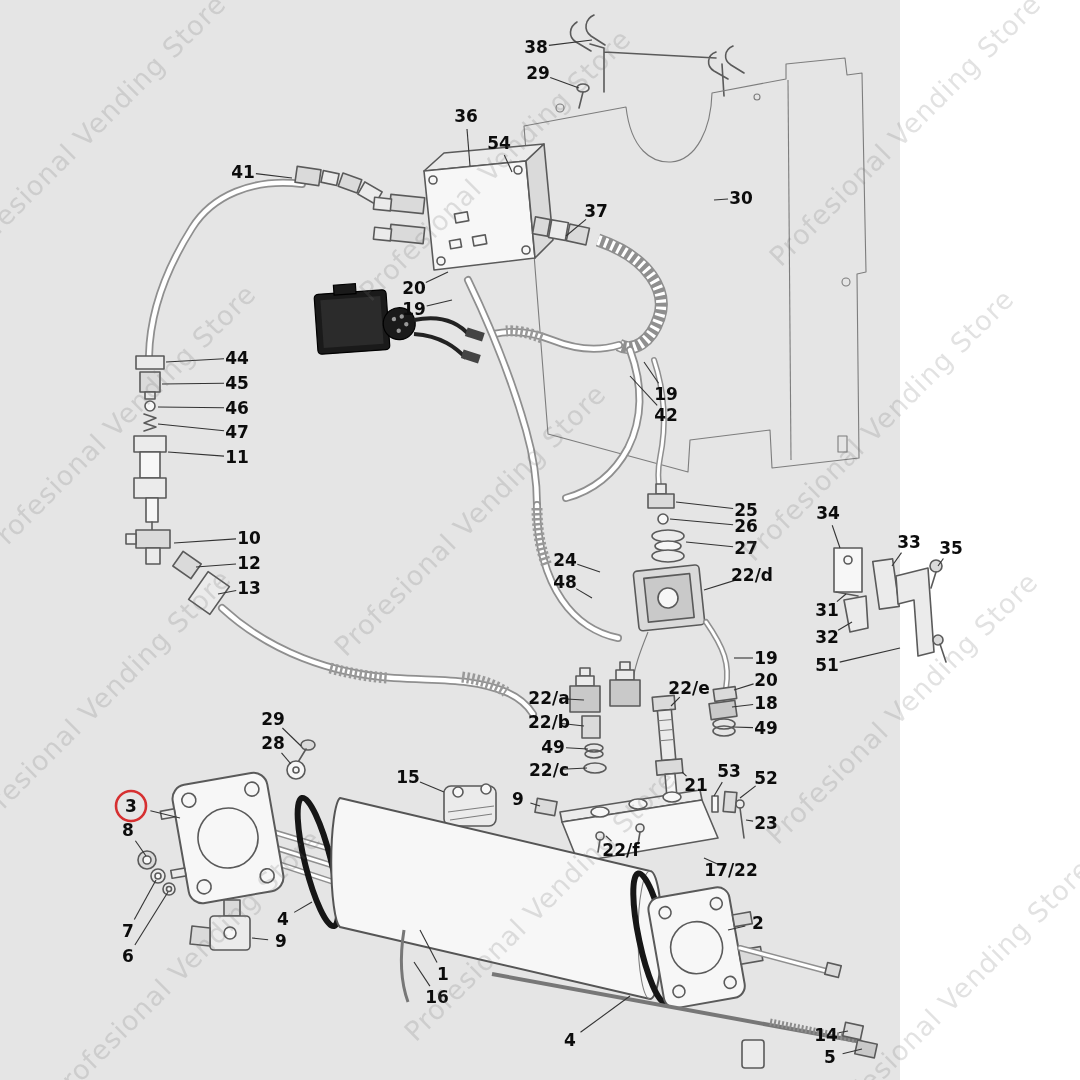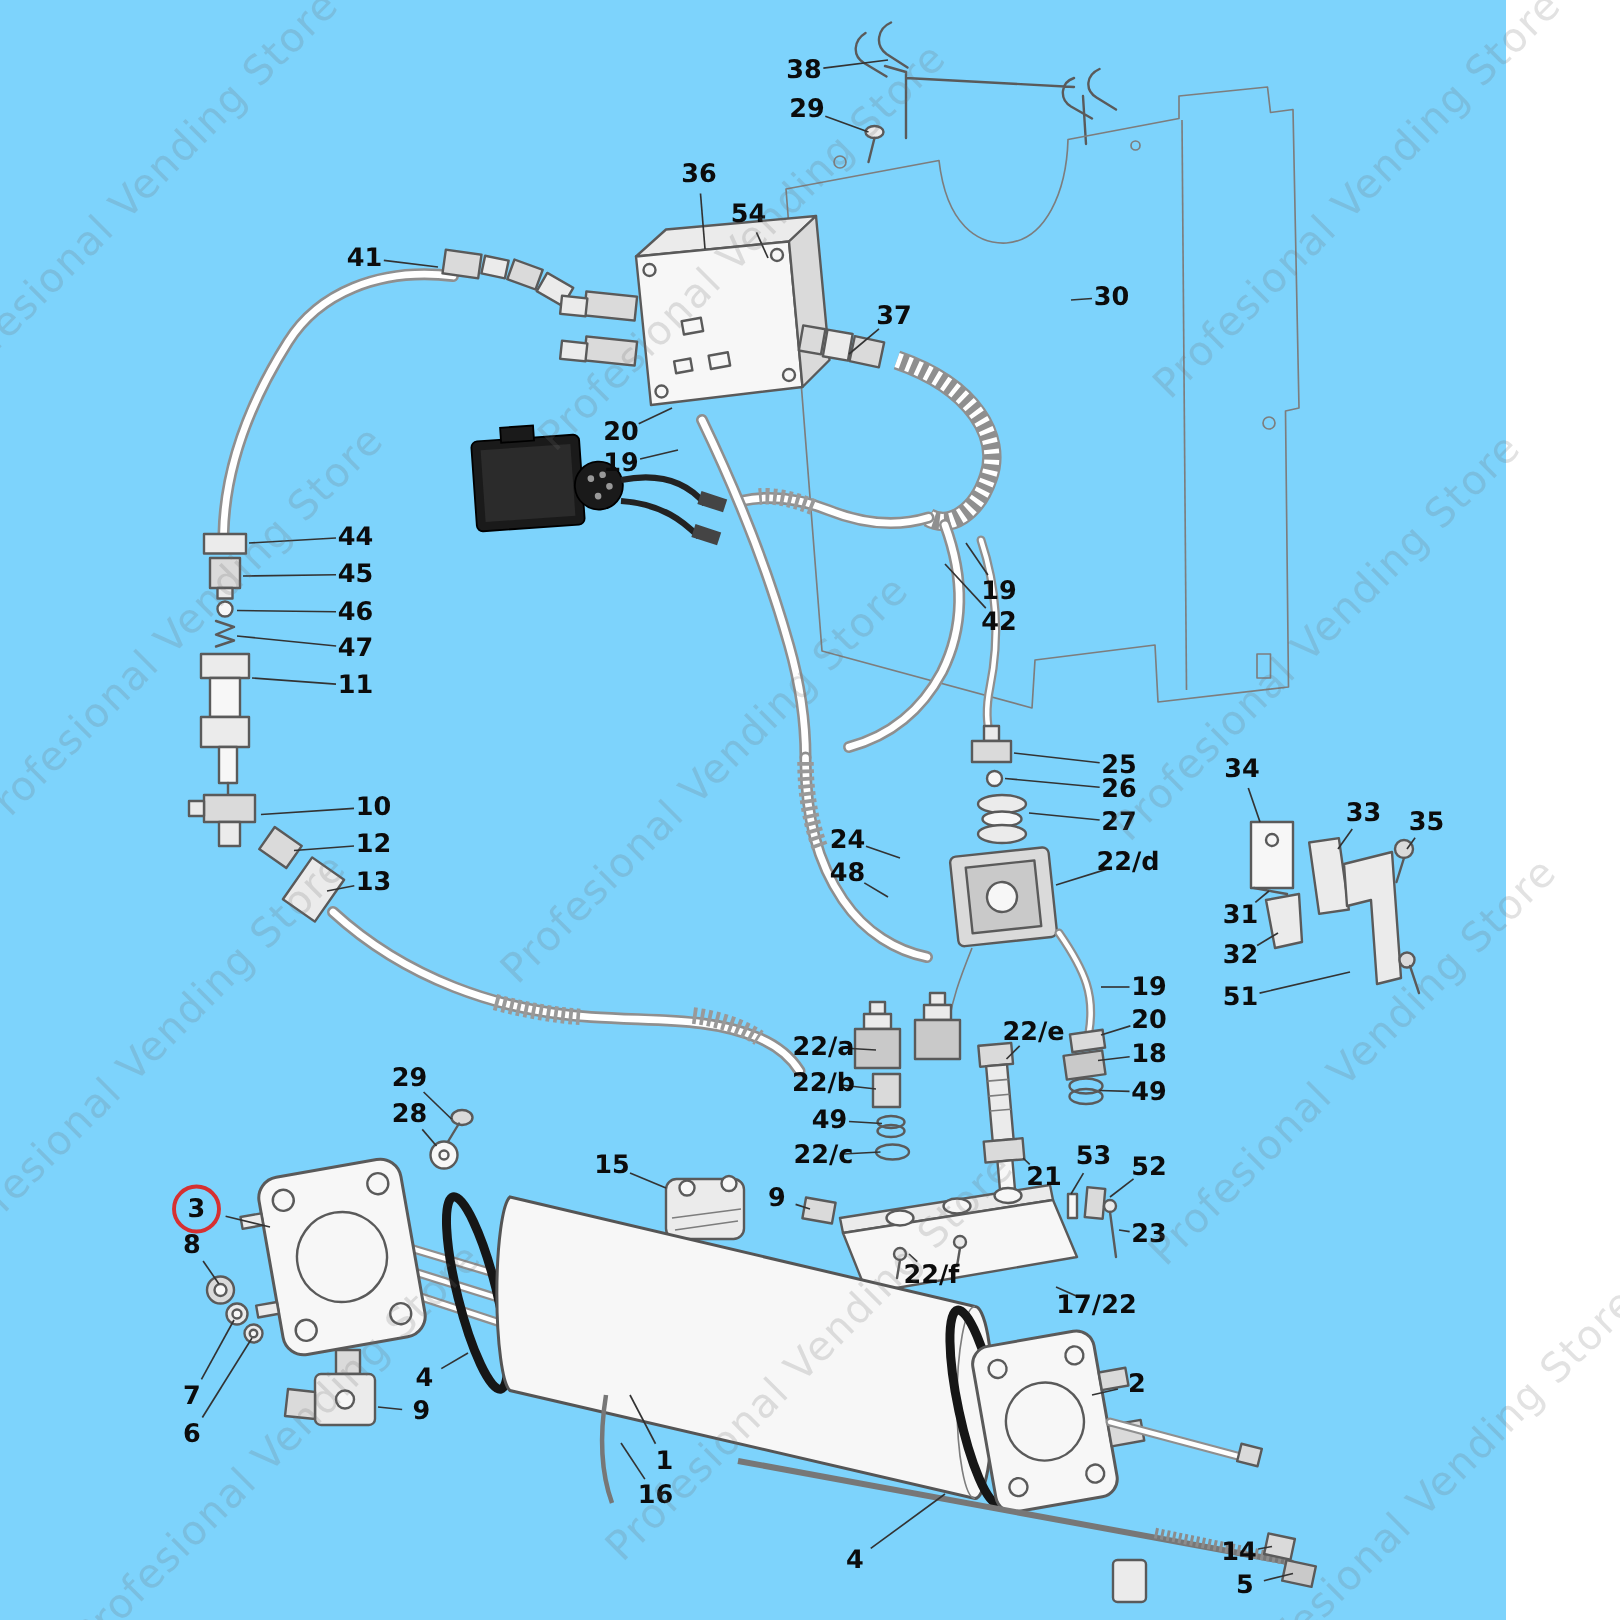--- a/index.html
+++ b/index.html
@@ -1,17 +1,17 @@
 <!DOCTYPE html>
 <html><head>
 <meta charset="utf-8">
 <style>
   html,body{margin:0;padding:0}
   body{width:1080px;height:1080px;background:#ffffff;overflow:hidden;font-family:"DejaVu Sans",sans-serif}
-  .stage{position:relative;width:1004px;height:1080px;background:#7dd3fc}
+  .stage{position:relative;width:900px;height:1080px;background:#e5e5e5}
   .stage svg{position:absolute;left:0;top:0;z-index:1}
   .wm-layer{position:absolute;left:0;top:0;width:1080px;height:1080px;z-index:2;pointer-events:none}
   .wm{position:absolute;transform:translate(-50%,-50%) rotate(-45deg);font-size:27px;color:rgba(110,110,110,0.20);white-space:nowrap;letter-spacing:1px}
   .ol{fill:none;stroke:#5a5a5a;stroke-width:1.6;stroke-linejoin:round;stroke-linecap:round}
   .thin{fill:none;stroke:#7d7d7d;stroke-width:1.1;stroke-linejoin:round}
   .f0{fill:#f7f7f7}.f1{fill:#ebebeb}.f2{fill:#dadada}.f3{fill:#c9c9c9}
   .dark{fill:#1a1a1a;stroke:#000;stroke-width:1.2}
   .tube-o{fill:none;stroke:#8f8f8f;stroke-width:8;stroke-linecap:round}
   .tube-i{fill:none;stroke:#ffffff;stroke-width:4.5;stroke-linecap:round}
   .tube2-o{fill:none;stroke:#8f8f8f;stroke-width:6;stroke-linecap:round}

